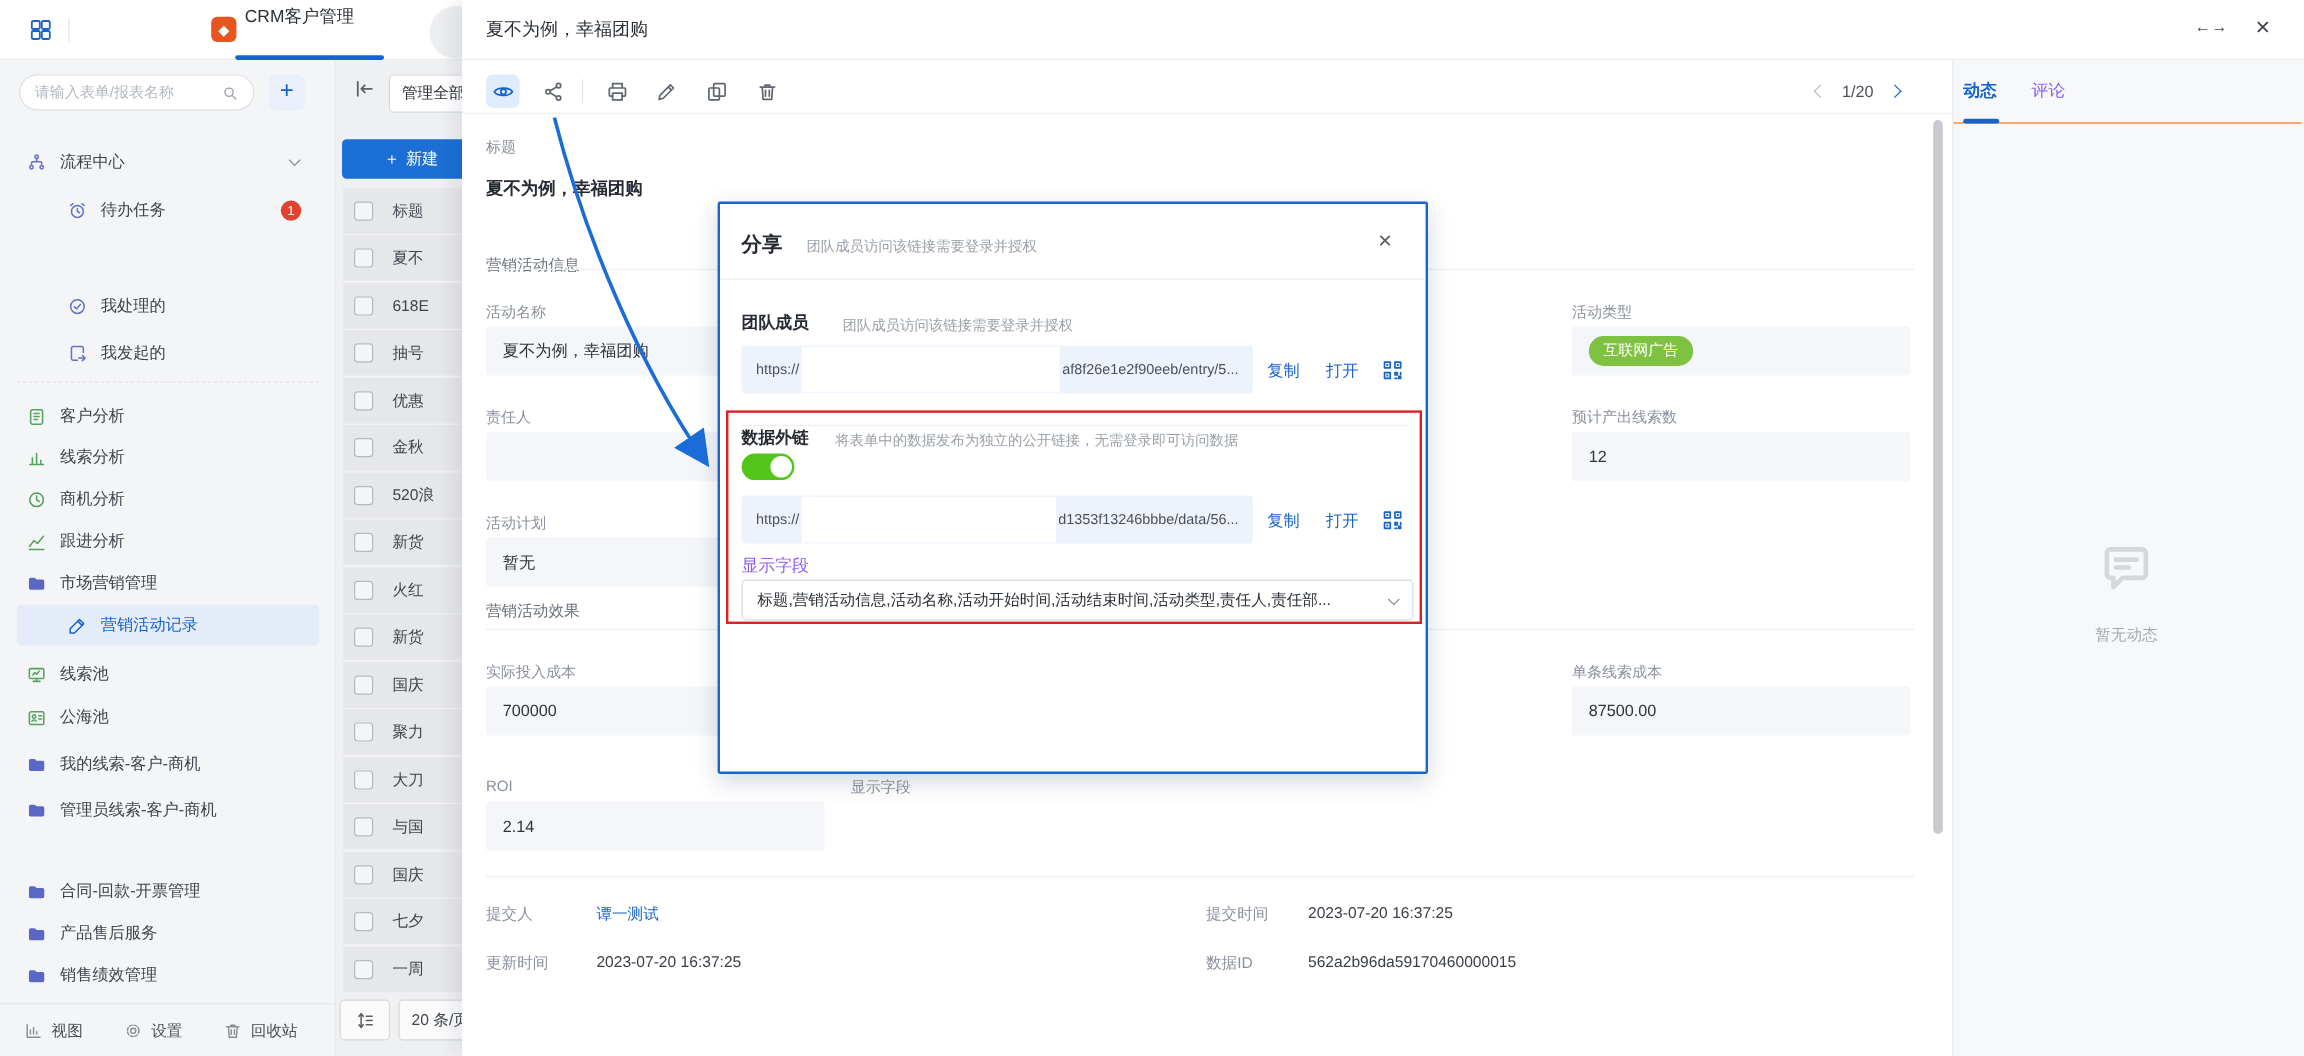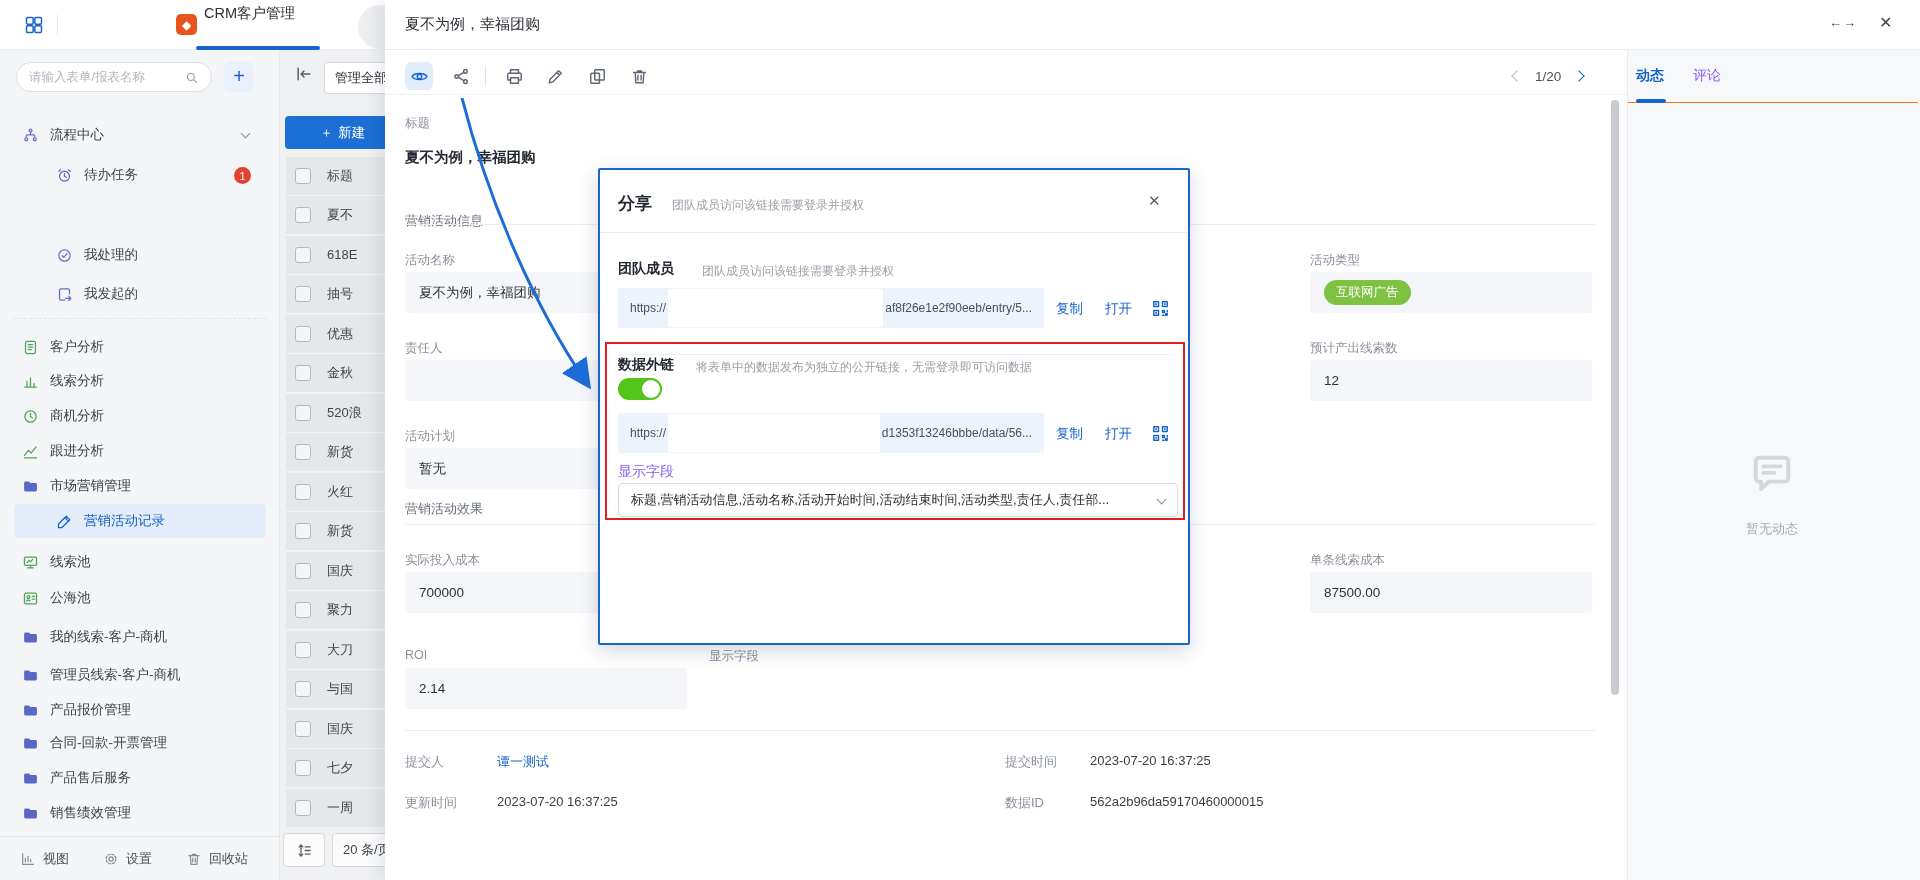--- a/index.html
+++ b/index.html
@@ -326,26 +326,20 @@
         <use href="#i-folder"></use>
       </svg>
     <span>我的线索-客户-商机</span>
   </div>
   <div class="srow" style="top:609px">
     <svg class="ic fol">
         <use href="#i-folder"></use>
       </svg>
     <span>管理员线索-客户-商机</span>
   </div>
-  <div class="srow" style="top:644px">
-    <svg class="ic fol">
-        <use href="#i-folder"></use>
-      </svg>
-    <span>产品报价管理</span>
-  </div>
   <div class="srow" style="top:677px">
     <svg class="ic fol">
         <use href="#i-folder"></use>
       </svg>
     <span>合同-回款-开票管理</span>
   </div>
   <div class="srow" style="top:712px">
     <svg class="ic fol">
         <use href="#i-folder"></use>
       </svg>

